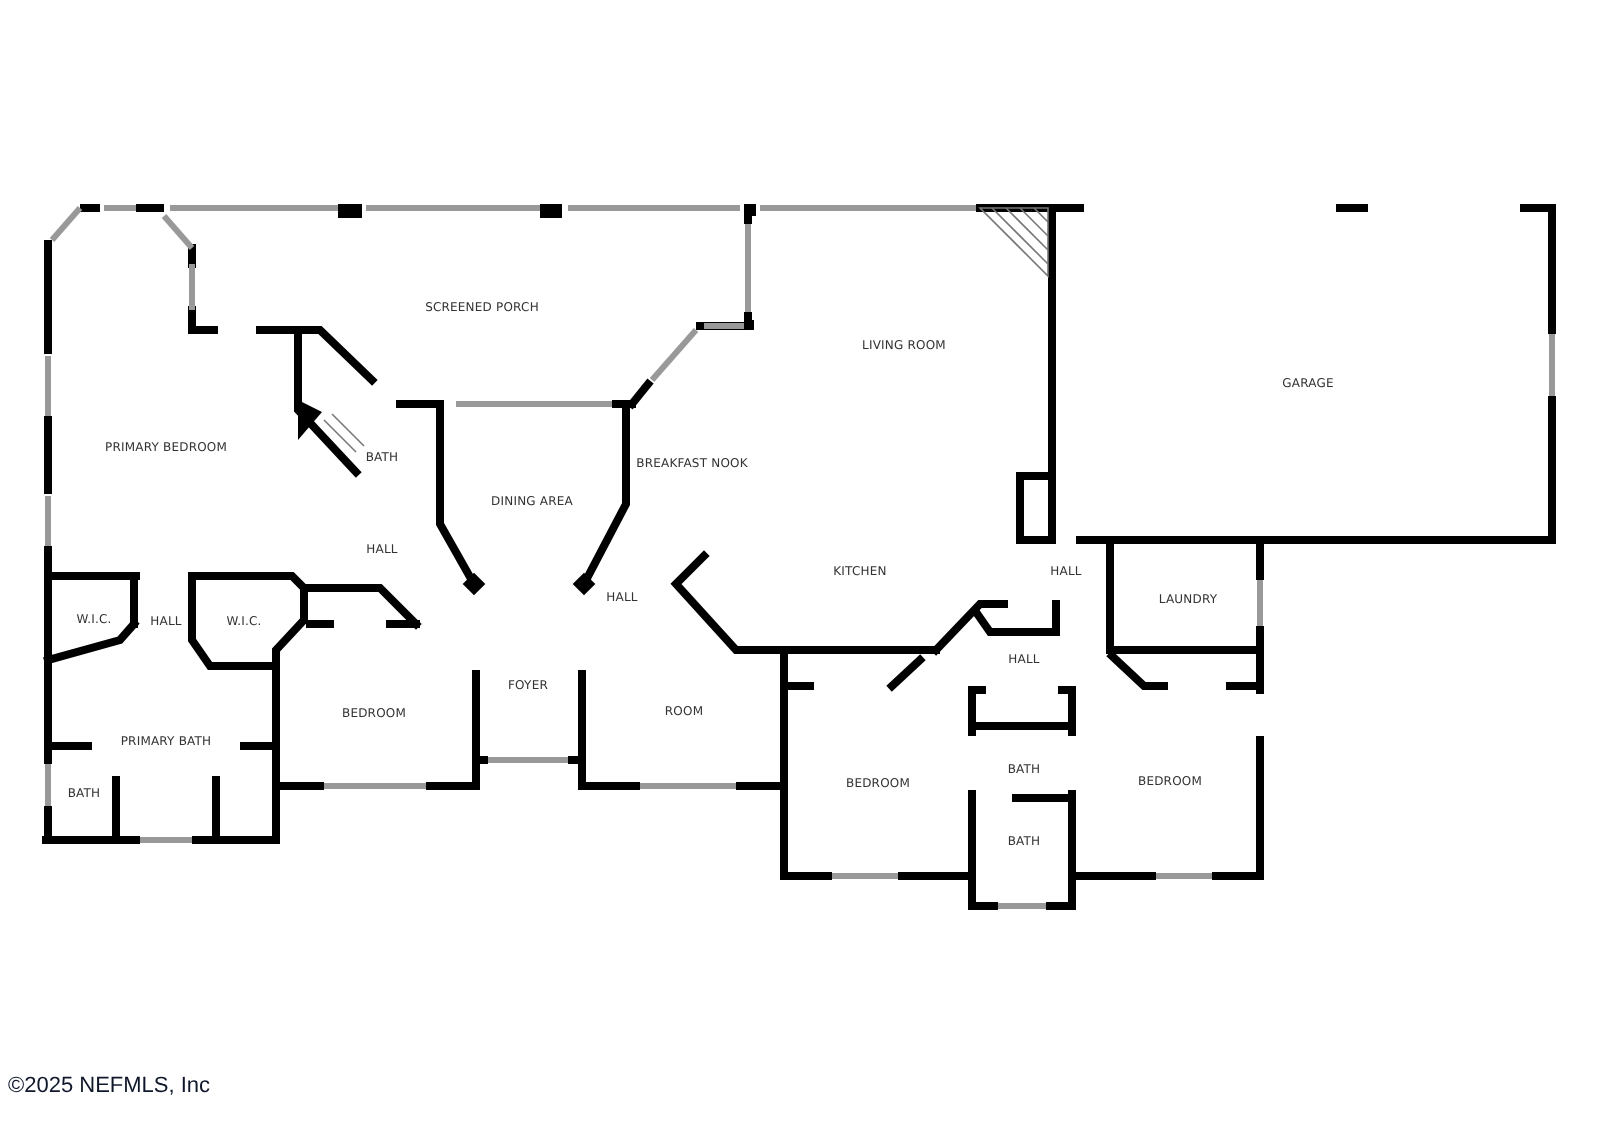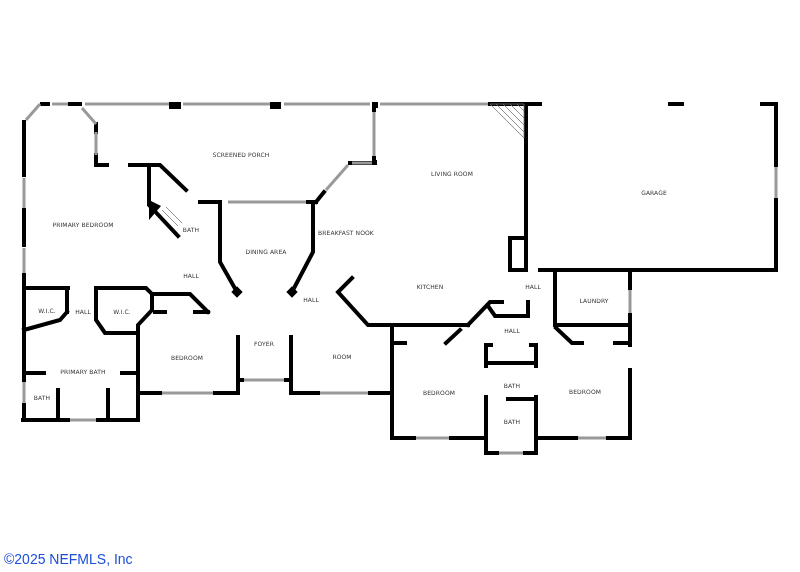--- a/index.html
+++ b/index.html
@@ -1,19 +1,19 @@
 <!DOCTYPE html>
 <html><head>
 <meta charset="utf-8">
 <style>
   html, body { margin:0; padding:0; background:#ffffff; }
   body { width:800px; height:572px; position:relative; overflow:hidden; font-family:"Liberation Sans", sans-serif; }
   #plan { position:absolute; left:0; top:0; }
   .lbl { position:absolute; font-size:6px; color:#333; font-family:"DejaVu Sans", sans-serif; letter-spacing:0.1px; white-space:nowrap; transform:translate(-50%,-50%); }
-  .copyright { position:absolute; left:4px; top:537px; font-size:14px; color:#1d4ed8; font-family:"Liberation Sans", sans-serif;margin-top:14px; }
+  .copyright { position:absolute; left:4px; top:537px; font-size:11px; color:#0f172a; font-family:"Liberation Sans", sans-serif; }
 </style>
 </head>
 <body>
 
 <svg id="plan" width="800" height="572" viewBox="0 0 800 572" xmlns="http://www.w3.org/2000/svg">
   <g stroke="#000" stroke-width="4" fill="none" stroke-linecap="square">
 
     <path d="M24 122 L24 175"></path>
     <path d="M24 210 L24 245"></path>
     <path d="M24 275 L24 330"></path>

